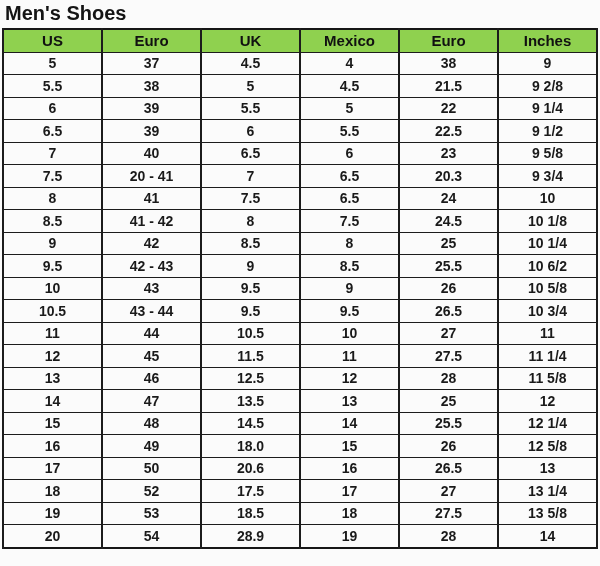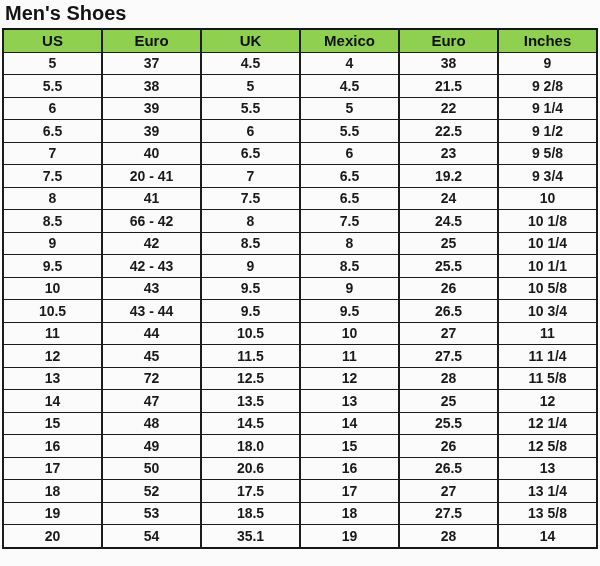--- a/index.html
+++ b/index.html
@@ -108,54 +108,54 @@
         <td>6.5</td>
         <td>6</td>
         <td>23</td>
         <td>9 5/8</td>
       </tr>
       <tr>
         <td>7.5</td>
         <td>20 - 41</td>
         <td>7</td>
         <td>6.5</td>
-        <td>19.2</td>
+        <td>20.3</td>
         <td>9 3/4</td>
       </tr>
       <tr>
         <td>8</td>
         <td>41</td>
         <td>7.5</td>
         <td>6.5</td>
         <td>24</td>
         <td>10</td>
       </tr>
       <tr>
         <td>8.5</td>
-        <td>66 - 42</td>
+        <td>41 - 42</td>
         <td>8</td>
         <td>7.5</td>
         <td>24.5</td>
         <td>10 1/8</td>
       </tr>
       <tr>
         <td>9</td>
         <td>42</td>
         <td>8.5</td>
         <td>8</td>
         <td>25</td>
         <td>10 1/4</td>
       </tr>
       <tr>
         <td>9.5</td>
         <td>42 - 43</td>
         <td>9</td>
         <td>8.5</td>
         <td>25.5</td>
-        <td>10 1/1</td>
+        <td>10 6/2</td>
       </tr>
       <tr>
         <td>10</td>
         <td>43</td>
         <td>9.5</td>
         <td>9</td>
         <td>26</td>
         <td>10 5/8</td>
       </tr>
       <tr>
@@ -177,21 +177,21 @@
       <tr>
         <td>12</td>
         <td>45</td>
         <td>11.5</td>
         <td>11</td>
         <td>27.5</td>
         <td>11 1/4</td>
       </tr>
       <tr>
         <td>13</td>
-        <td>72</td>
+        <td>46</td>
         <td>12.5</td>
         <td>12</td>
         <td>28</td>
         <td>11 5/8</td>
       </tr>
       <tr>
         <td>14</td>
         <td>47</td>
         <td>13.5</td>
         <td>13</td>
@@ -234,19 +234,19 @@
         <td>19</td>
         <td>53</td>
         <td>18.5</td>
         <td>18</td>
         <td>27.5</td>
         <td>13 5/8</td>
       </tr>
       <tr>
         <td>20</td>
         <td>54</td>
-        <td>35.1</td>
+        <td>28.9</td>
         <td>19</td>
         <td>28</td>
         <td>14</td>
       </tr>
     </tbody>
 </table>
 
 </body></html>

